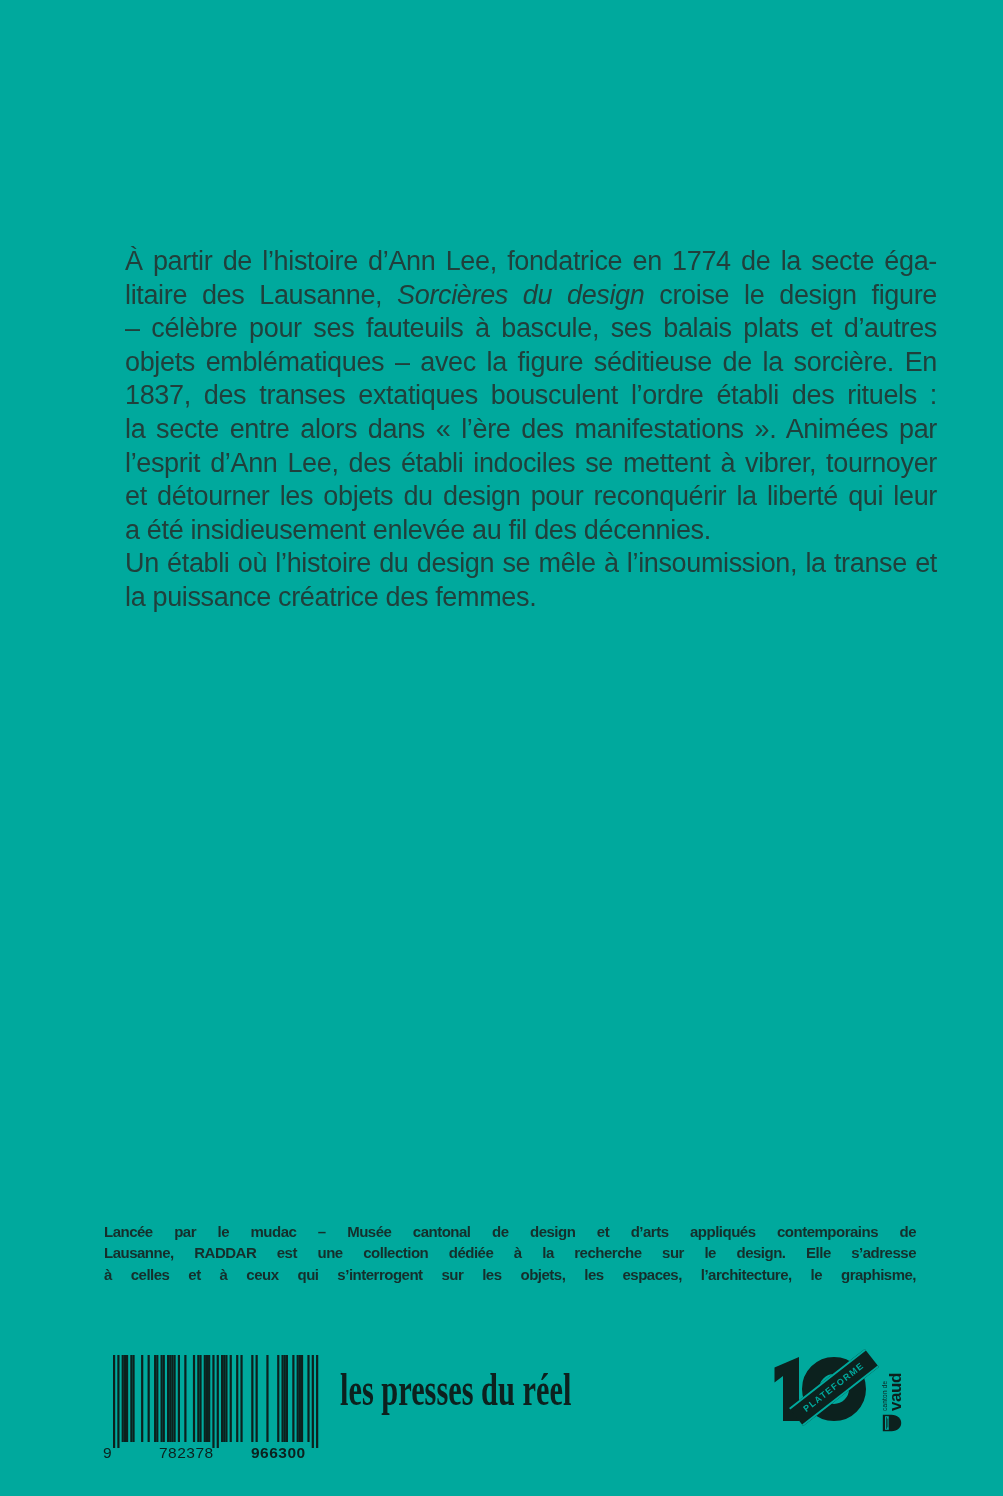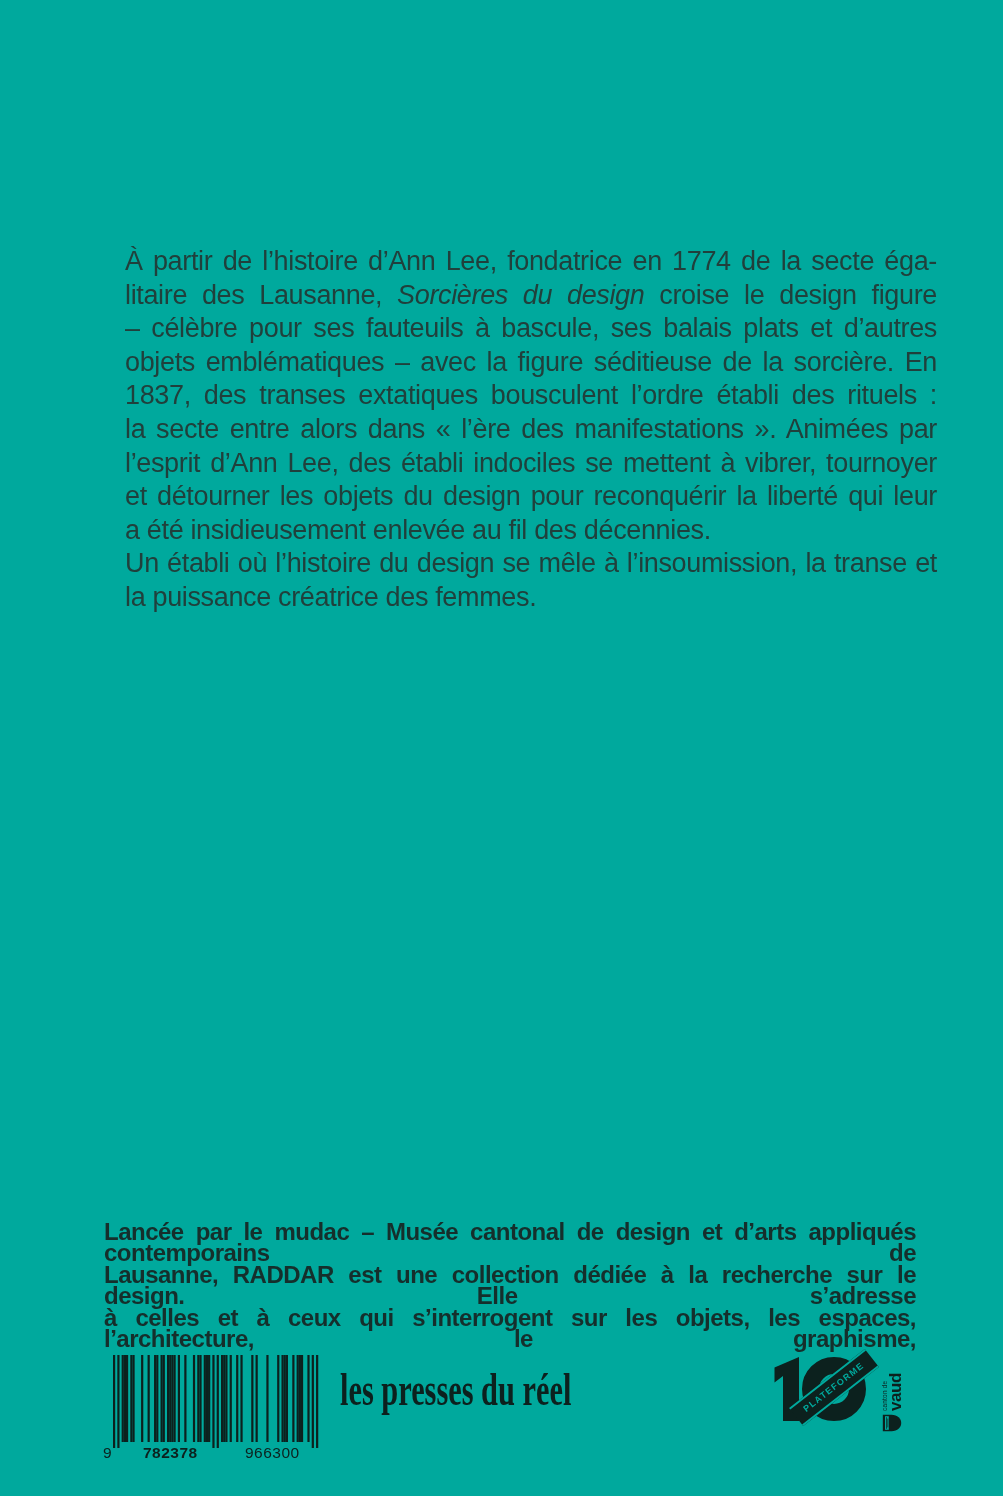--- a/index.html
+++ b/index.html
@@ -20,34 +20,34 @@
     font-size:27px;line-height:33.6px;letter-spacing:-0.35px;
     color:var(--ink-body);
     margin-left:21px;
   }
   .jline{text-align:justify;text-align-last:justify;}
   .jline.endline{text-align-last:left;}
   .blurb em{}
   
   .note{
     position:absolute;left:104px;top:1221px;width:812px;
-    font-size:24px;line-height:21.4px;font-weight:bold;letter-spacing:-0.5px;
+    font-size:15px;line-height:21.4px;font-weight:bold;letter-spacing:-0.5px;
     color:var(--ink-note);
   }
   
   .barcode{position:absolute;left:103px;top:1355px;width:230px;height:106px;}
   .barcode svg{display:block;margin-left:10px;}
   #barcode-svg rect{fill:var(--ink-dark);}
   .bd{
     position:absolute;top:90px;font-size:15.5px;line-height:1;
     letter-spacing:0.5px;color:var(--ink-dark);
   }
   .bd.lead{left:0;}
-  .bd.left{left:40px;font-weight:bold;}
-  .bd.right{left:142px;}
+  .bd.left{left:56px;}
+  .bd.right{left:148px;font-weight:bold;}
   
   .publisher{
     position:absolute;left:340px;top:1367px;
     font-family:"Liberation Serif",serif;font-weight:bold;font-size:46px;line-height:1;
     color:var(--ink-dark);white-space:nowrap;
     transform:scaleX(0.66);transform-origin:left top;
   }
   
   .p10{position:absolute;left:773px;top:1355px;width:112px;height:68px;}
   .p10-one{position:absolute;left:0;top:2px;}

